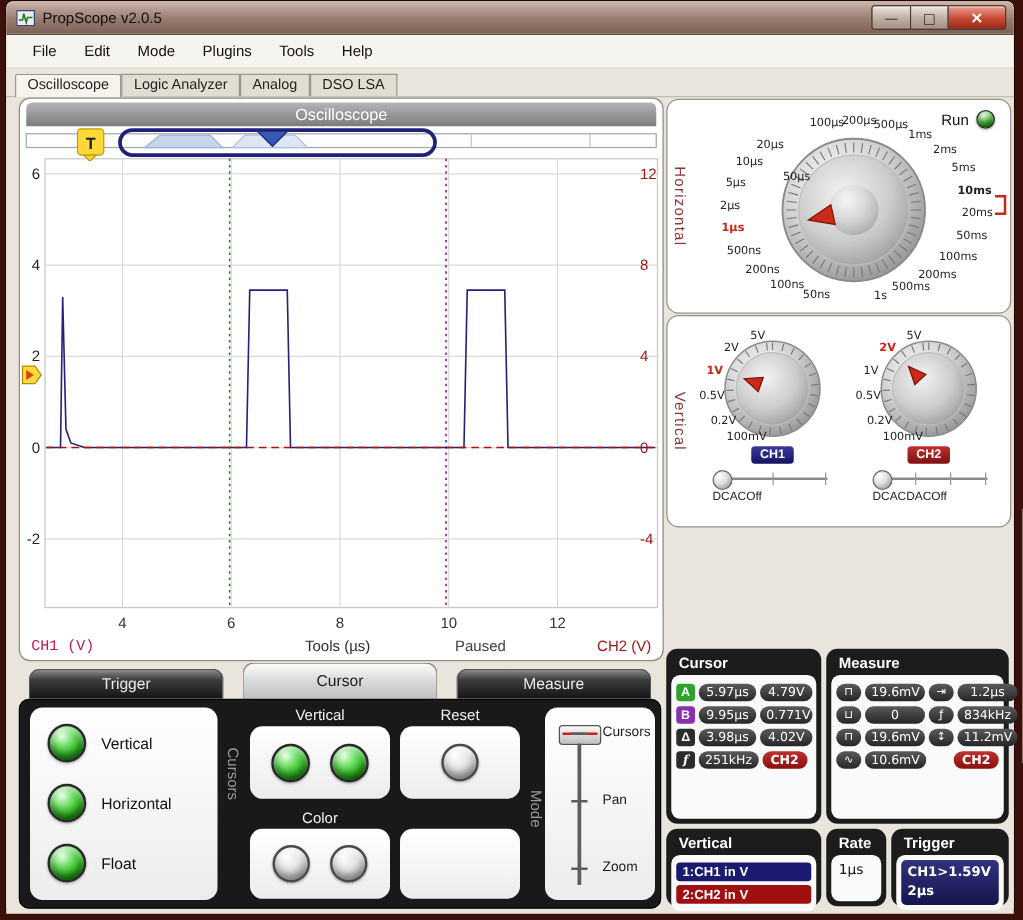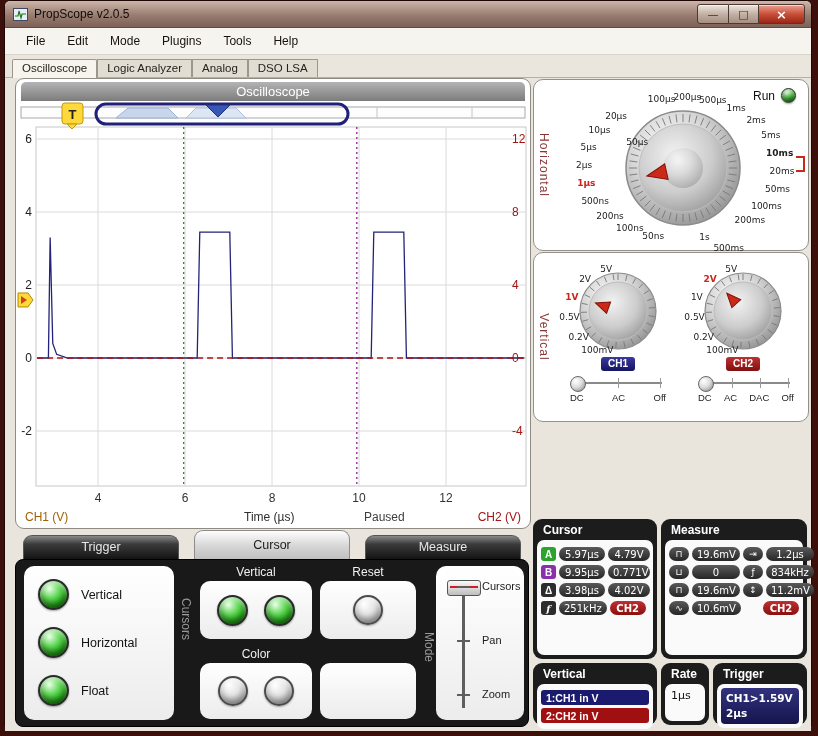--- a/index.html
+++ b/index.html
@@ -39,21 +39,21 @@
 
   
   .scope-panel{position:absolute;left:10px;top:0;width:514px;height:449px;background:#fff;
                border:1px solid #8f8b82;border-radius:9px;}
   .scope-title{height:19px;margin:3px 5px 0;border-radius:5px 5px 0 0;text-align:center;
                background:linear-gradient(#b4b4b4,#7c7c7c);color:#fff;font-size:13px;line-height:19px;}
   .plot-svg{position:absolute;left:0;top:0;width:514px;height:449px;}
   .scroll-widget{position:absolute;left:0;top:22px;}
   .plot-footer{position:absolute;left:0;bottom:3px;width:100%;height:15px;font-size:12px;}
   .plot-footer span{position:absolute;white-space:nowrap;}
-  .pf-ch1{left:9px;color:#a16207;}
+  .pf-ch1{left:9px;color:#be185d;font-family:Liberation Mono, monospace;}
   .pf-time{left:228px;color:#2e2e2e;}
   .pf-paused{left:348px;color:#3d3d3d;}
   .pf-ch2{right:9px;color:#a31515;}
 
   
   .side-panel{position:absolute;left:528px;width:274px;background:#fff;border:1px solid #95918a;
               border-radius:10px;}
   .hpanel{top:1px;height:170px;}
   .vpanel{top:174px;height:168px;}
   .vlabel{position:absolute;left:3px;top:50%;transform:translateY(-50%);writing-mode:vertical-rl;
@@ -79,21 +79,21 @@
            font-weight:bold;text-align:center;line-height:14px;top:104px;}
   .chbadge.b1{left:67px;background:linear-gradient(#3a3aa0,#141460);}
   .chbadge.b2{left:192px;background:linear-gradient(#c03030,#801010);}
   .coupling{position:absolute;width:100px;top:122px;}
   #coup1{left:34px;} #coup2{left:162px;}
   .coup-slider{position:relative;height:16px;}
   .coup-line{position:absolute;left:6px;right:6px;top:7px;height:2px;background:#8a8a8a;}
   .coup-tick{position:absolute;top:3px;width:1px;height:10px;background:#9a9a9a;}
   .coup-handle{position:absolute;top:1px;left:2px;width:14px;height:14px;border-radius:50%;border:1px solid #666;
        background:radial-gradient(circle at 35% 30%,#fff,#ddd 45%,#999 85%);}
-  .coup-labels{display:flex;justify-content:space-between;font-size:9.5px;color:#222;padding:0 2px;margin-top:1px;}
+  .coup-labels{display:flex;font-size:9.5px;color:#222;padding:0 2px;margin-top:1px;}
 
   
   .controls{position:absolute;left:10px;top:453px;width:514px;height:196px;}
   .ctl-tabs{display:flex;gap:15px;height:28px;align-items:flex-end;padding:0 8px;}
   .ctl-tab{flex:1;height:23px;line-height:23px;text-align:center;font-size:12.5px;color:#e8e8e8;
            border:1px solid #555;border-bottom:none;border-radius:9px 9px 0 0;
            background:linear-gradient(#8a8a8a 0%,#3c3c3c 35%,#141414 100%);}
   .ctl-tab.active{height:28px;line-height:28px;color:#1c1c1c;border-color:#8c8c8c;
            background:linear-gradient(#fdfdfd,#d6d6d6 55%,#bfbfbf);}
   .ctl-body{position:relative;height:166px;background:#191919;border:1px solid #000;border-radius:8px;}
@@ -247,21 +247,21 @@
         <rect x="80" y="3" width="252" height="20" rx="10" fill="none" stroke="#20207a" stroke-width="3"></rect>
         <polygon points="190,4 214,4 202,16" fill="#3858b8" stroke="#20307a"></polygon>
         <g>
           <rect x="46" y="2" width="21" height="21" rx="3" fill="#ffd83a" stroke="#c09a10"></rect>
           <polygon points="51,23 61,23 56,28" fill="#ffd83a" stroke="#c09a10"></polygon>
           <text x="56.5" y="18" text-anchor="middle" font-size="13" font-weight="bold" fill="#222">T</text>
         </g>
       </svg>
       <div class="plot-footer">
         <span class="pf-ch1">CH1 (V)</span>
-        <span class="pf-time">Time (µs)</span>
+        <span class="pf-time">Tools (µs)</span>
         <span class="pf-paused">Paused</span>
         <span class="pf-ch2">CH2 (V)</span>
       </div>
     </div>
 
     <div class="side-panel hpanel">
       <div class="vlabel">Horizontal</div>
       <div class="run-wrap">
         <span>Run</span>
         <div class="led small"></div>
@@ -339,21 +339,21 @@
         <span class="dial-label" style="left: 153.318px; top: 17.0676px;">200µs</span>
         <span class="dial-label" style="left: 178.77px; top: 20.2861px;">500µs</span>
         <span class="dial-label" style="left: 202.193px; top: 28.1192px;">1ms</span>
         <span class="dial-label" style="left: 221.99px; top: 40.0331px;">2ms</span>
         <span class="dial-label" style="left: 236.814px; top: 55.2158px;">5ms</span>
         <span class="dial-label" style="left: 245.653px; top: 72.6328px; font-weight: bold;">10ms</span>
         <span class="dial-label" style="left: 247.906px; top: 91.097px;">20ms</span>
         <span class="dial-label" style="left: 243.418px; top: 109.35px;">50ms</span>
         <span class="dial-label" style="left: 232.496px; top: 126.148px;">100ms</span>
         <span class="dial-label" style="left: 215.883px; top: 140.347px;">200ms</span>
-        <span class="dial-label" style="left: 194.713px; top: 168px;">500ms</span>
+        <span class="dial-label" style="left: 194.713px; top: 150px;">500ms</span>
         <span class="dial-label" style="left: 170.428px; top: 157.317px;">1s</span>
       </div>
 
     <div class="side-panel vpanel">
       <div class="vlabel">Vertical</div>
       <svg class="dial-svg" id="ch1dial" width="100" height="100">
         <circle cx="50" cy="50" r="38" fill="url(#metal)" stroke="#8a8a8a" stroke-width="1.2"></circle>
         <circle cx="50" cy="50" r="29" fill="url(#metal2)" stroke="#bdbdbd"></circle>
         <g class="ticks">
             <line x1="50" y1="19" x2="50" y2="13" stroke="#777" stroke-width="0.9"></line>

